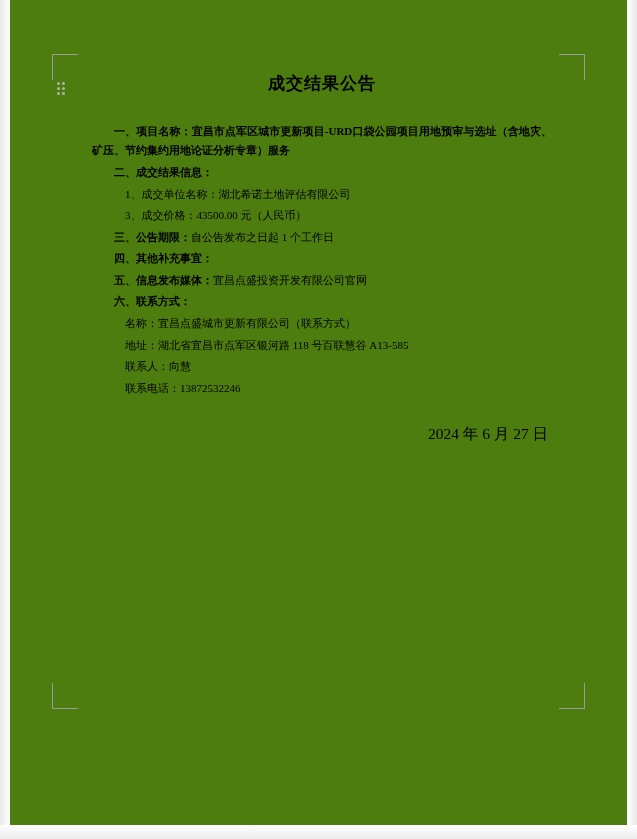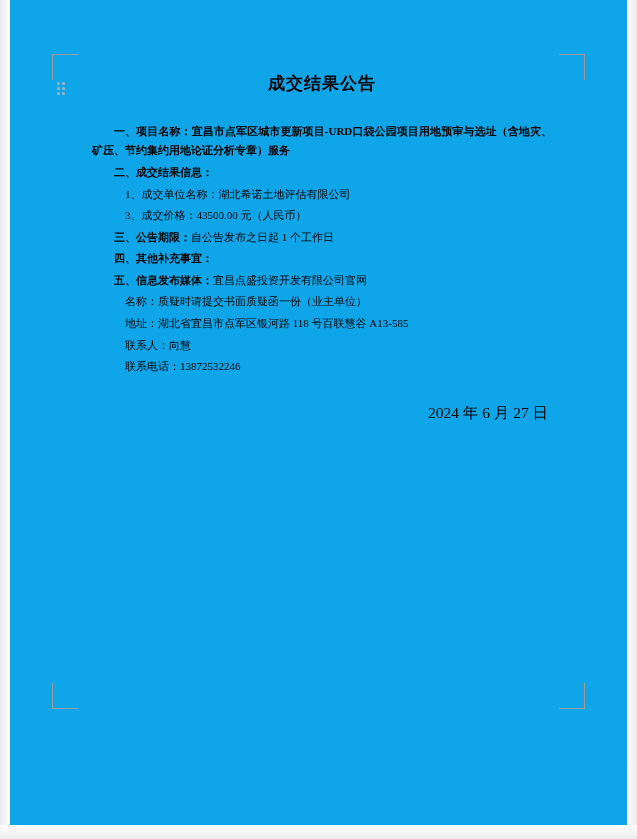--- a/index.html
+++ b/index.html
@@ -13,21 +13,21 @@
     font-family: "Liberation Serif", "DejaVu Serif", serif;
     color: #000000;
     position: relative;
     overflow: hidden;
   }
   .page {
     position: absolute;
     left: 0; top: 0;
     width: 637px;
     height: 839px;
-    background: #0ea5e9;
+    background: #4d7c0f;
   }
   
   .page-shadow-left {
     position: absolute;
     left: 0; top: 0; bottom: 0;
     width: 10px;
     background: linear-gradient(to right, #e9e9e9, #ffffff);
   }
   .page-shadow-right {
     position: absolute;
@@ -181,21 +181,24 @@
     </p>
 
     <p class="sect">
       <span>四、其他补充事宜：</span>
     </p>
 
     <p class="sect">
       <span>五、信息发布媒体：</span><span class="sect-body-inline">宜昌点盛投资开发有限公司官网</span>
     </p>
 
-    <p class="para-indent3">名称：质疑时请提交书面质疑函一份（业主单位）</p>
+    <p class="sect">
+      <span>六、联系方式：</span>
+    </p>
+    <p class="para-indent3">名称：宜昌点盛城市更新有限公司（联系方式）</p>
     <p class="para-indent3">地址：湖北省宜昌市点军区银河路 118 号百联慧谷 A13-585</p>
     <p class="para-indent3">联系人：向慧</p>
     <p class="para-indent3">联系电话：13872532246</p>
 
     <p class="date-line">2024 年 6 月 27 日</p>
 
   </div>
 </div>
 
 </body></html>

